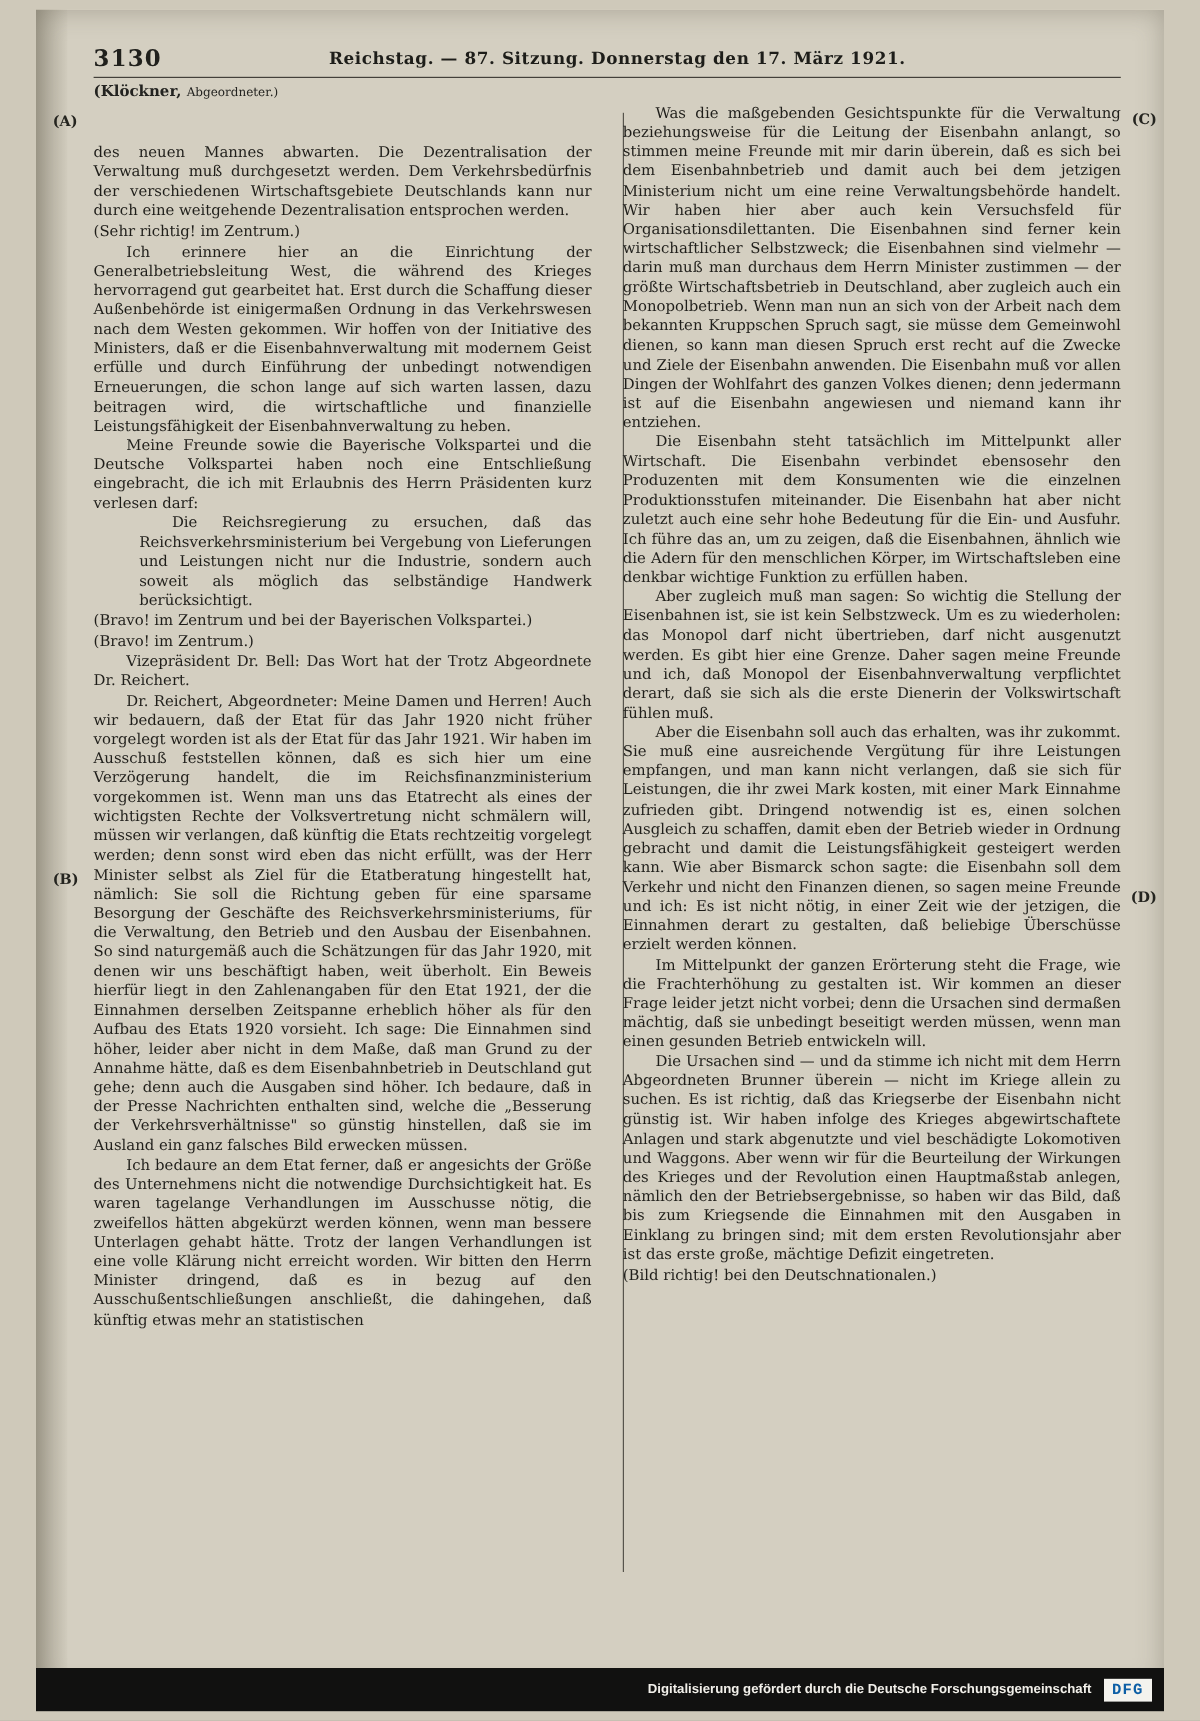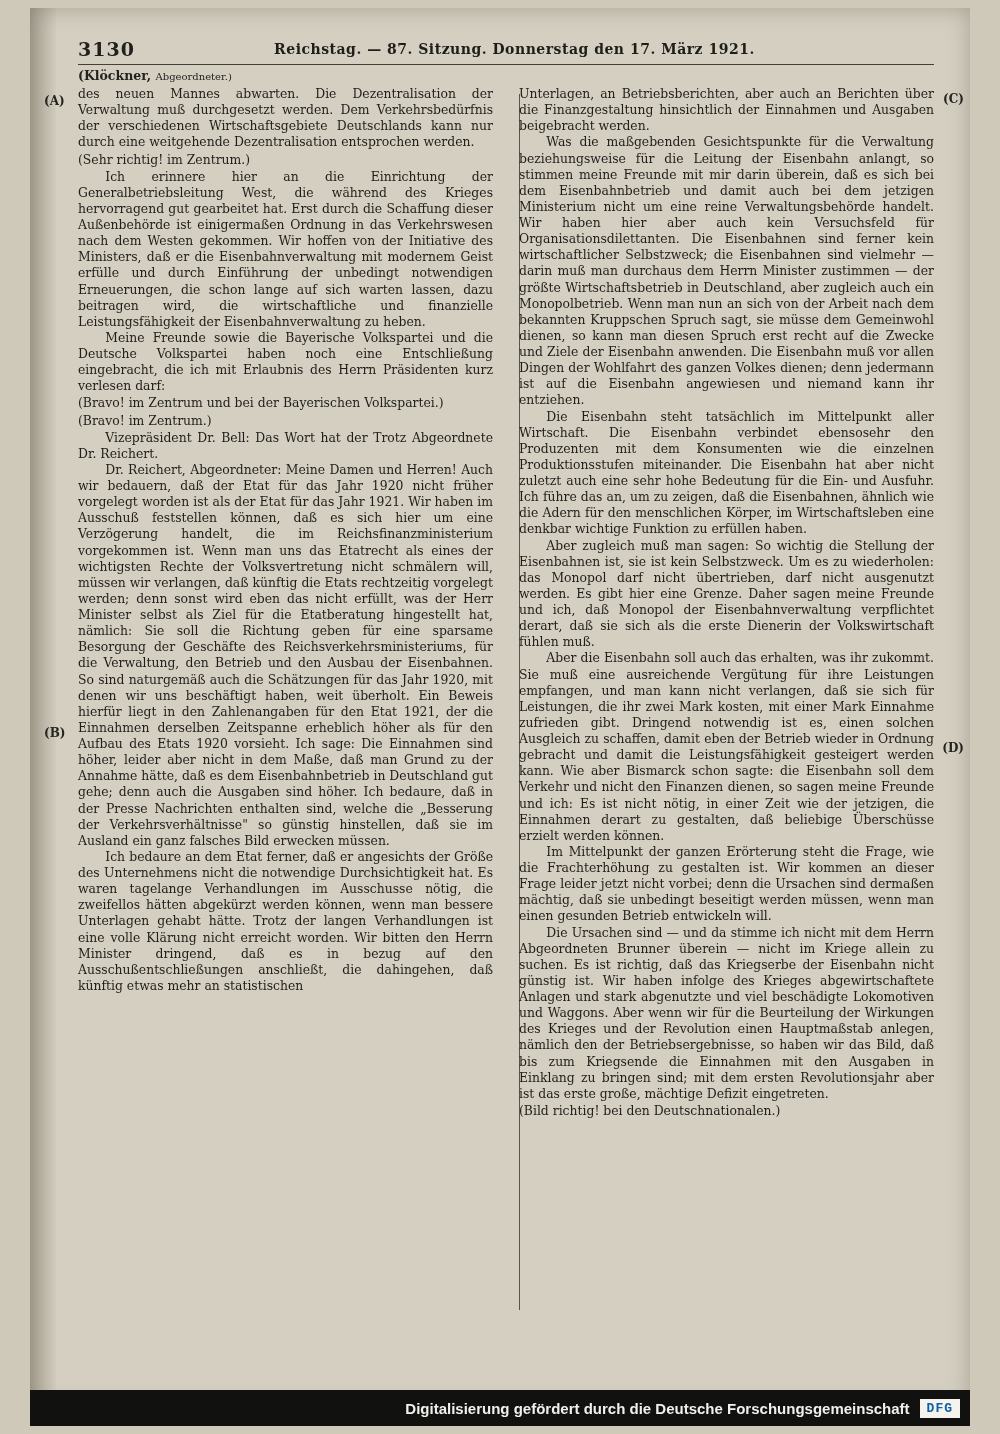--- a/index.html
+++ b/index.html
@@ -104,21 +104,21 @@
     top: 86px;
     bottom: 98px;
     width: 1px;
     background: #57544c;
   }
   p.para {
     margin: 0 0 0 0;
     text-indent: 2.2em;
     text-align: justify;
   }
-  p.noindent { text-indent: 0; }
+  p.noindent { text-indent: 0; margin-top: 33px; }
   p.center {
     text-indent: 0;
     margin: 1px 0;
   }
   p.quote {
     text-indent: 2.2em;
     margin: 0;
     padding-left: 38px;
     text-align: justify;
   }
@@ -141,21 +141,21 @@
     height: 36px;
     background: #111110;
     display: flex;
     align-items: center;
     justify-content: flex-end;
     padding-right: 10px;
   }
   .footer-text {
     color: #f2f0ea;
     font-family: "Liberation Sans", sans-serif;
-    font-size: 15px;
+    font-size: 11px;
     font-weight: bold;
     margin-right: 10px;
   }
   .dfg-badge {
     background: #f4f3ee;
     color: #0d5fa6;
     font-family: Liberation Mono, monospace;
     font-weight: bold;
     font-size: 13px;
     padding: 2px 7px;
@@ -184,32 +184,32 @@
     <div class="columns">
 
       <div class="col">
         <span class="marker mA">(A)</span>
         <span class="marker mB">(B)</span>
 
         <p class="para noindent">des neuen Mannes abwarten. Die Dezentralisation der Verwaltung muß durchgesetzt werden. Dem Verkehrsbedürfnis der verschiedenen Wirtschaftsgebiete Deutschlands kann nur durch eine weitgehende Dezentralisation entsprochen werden.</p>
         <p class="center">(Sehr richtig! im Zentrum.)</p>
         <p class="para">Ich erinnere hier an die Einrichtung der Generalbetriebsleitung West, die während des Krieges hervorragend gut gearbeitet hat. Erst durch die Schaffung dieser Außenbehörde ist einigermaßen Ordnung in das Verkehrswesen nach dem Westen gekommen. Wir hoffen von der Initiative des Ministers, daß er die Eisenbahnverwaltung mit modernem Geist erfülle und durch Einführung der unbedingt notwendigen Erneuerungen, die schon lange auf sich warten lassen, dazu beitragen wird, die wirtschaftliche und finanzielle Leistungsfähigkeit der Eisenbahnverwaltung zu heben.</p>
         <p class="para">Meine Freunde sowie die Bayerische Volkspartei und die Deutsche Volkspartei haben noch eine Entschließung eingebracht, die ich mit Erlaubnis des Herrn Präsidenten kurz verlesen darf:</p>
+        <p class="quote">Die Reichsregierung zu ersuchen, daß das Reichsverkehrsministerium bei Vergebung von Lieferungen und Leistungen nicht nur die Industrie, sondern auch soweit als möglich das selbständige Handwerk berücksichtigt.</p>
         <p class="center">(Bravo! im Zentrum und bei der Bayerischen Volkspartei.)</p>
         <p class="center">(Bravo! im Zentrum.)</p>
         <p class="para">Vizepräsident Dr. Bell: Das Wort hat der Trotz Abgeordnete Dr. Reichert.</p>
         <p class="para">Dr. Reichert, Abgeordneter: Meine Damen und Herren! Auch wir bedauern, daß der Etat für das Jahr 1920 nicht früher vorgelegt worden ist als der Etat für das Jahr 1921. Wir haben im Ausschuß feststellen können, daß es sich hier um eine Verzögerung handelt, die im Reichsfinanzministerium vorgekommen ist. Wenn man uns das Etatrecht als eines der wichtigsten Rechte der Volksvertretung nicht schmälern will, müssen wir verlangen, daß künftig die Etats rechtzeitig vorgelegt werden; denn sonst wird eben das nicht erfüllt, was der Herr Minister selbst als Ziel für die Etatberatung hingestellt hat, nämlich: Sie soll die Richtung geben für eine sparsame Besorgung der Geschäfte des Reichsverkehrsministeriums, für die Verwaltung, den Betrieb und den Ausbau der Eisenbahnen. So sind naturgemäß auch die Schätzungen für das Jahr 1920, mit denen wir uns beschäftigt haben, weit überholt. Ein Beweis hierfür liegt in den Zahlenangaben für den Etat 1921, der die Einnahmen derselben Zeitspanne erheblich höher als für den Aufbau des Etats 1920 vorsieht. Ich sage: Die Einnahmen sind höher, leider aber nicht in dem Maße, daß man Grund zu der Annahme hätte, daß es dem Eisenbahnbetrieb in Deutschland gut gehe; denn auch die Ausgaben sind höher. Ich bedaure, daß in der Presse Nachrichten enthalten sind, welche die „Besserung der Verkehrsverhältnisse" so günstig hinstellen, daß sie im Ausland ein ganz falsches Bild erwecken müssen.</p>
         <p class="para">Ich bedaure an dem Etat ferner, daß er angesichts der Größe des Unternehmens nicht die notwendige Durchsichtigkeit hat. Es waren tagelange Verhandlungen im Ausschusse nötig, die zweifellos hätten abgekürzt werden können, wenn man bessere Unterlagen gehabt hätte. Trotz der langen Verhandlungen ist eine volle Klärung nicht erreicht worden. Wir bitten den Herrn Minister dringend, daß es in bezug auf den Ausschußentschließungen anschließt, die dahingehen, daß künftig etwas mehr an statistischen</p>
       </div>
 
       <div class="col">
         <span class="marker mC">(C)</span>
         <span class="marker mD">(D)</span>
 
-        <p class="para noindent">Unterlagen, an Betriebsberichten, aber auch an Berichten über die Finanzgestaltung hinsichtlich der Einnahmen und Ausgaben beigebracht werden.</p>
         <p class="para">Was die maßgebenden Gesichtspunkte für die Verwaltung beziehungsweise für die Leitung der Eisenbahn anlangt, so stimmen meine Freunde mit mir darin überein, daß es sich bei dem Eisenbahnbetrieb und damit auch bei dem jetzigen Ministerium nicht um eine reine Verwaltungsbehörde handelt. Wir haben hier aber auch kein Versuchsfeld für Organisationsdilettanten. Die Eisenbahnen sind ferner kein wirtschaftlicher Selbstzweck; die Eisenbahnen sind vielmehr — darin muß man durchaus dem Herrn Minister zustimmen — der größte Wirtschaftsbetrieb in Deutschland, aber zugleich auch ein Monopolbetrieb. Wenn man nun an sich von der Arbeit nach dem bekannten Kruppschen Spruch sagt, sie müsse dem Gemeinwohl dienen, so kann man diesen Spruch erst recht auf die Zwecke und Ziele der Eisenbahn anwenden. Die Eisenbahn muß vor allen Dingen der Wohlfahrt des ganzen Volkes dienen; denn jedermann ist auf die Eisenbahn angewiesen und niemand kann ihr entziehen.</p>
         <p class="para">Die Eisenbahn steht tatsächlich im Mittelpunkt aller Wirtschaft. Die Eisenbahn verbindet ebensosehr den Produzenten mit dem Konsumenten wie die einzelnen Produktionsstufen miteinander. Die Eisenbahn hat aber nicht zuletzt auch eine sehr hohe Bedeutung für die Ein- und Ausfuhr. Ich führe das an, um zu zeigen, daß die Eisenbahnen, ähnlich wie die Adern für den menschlichen Körper, im Wirtschaftsleben eine denkbar wichtige Funktion zu erfüllen haben.</p>
         <p class="para">Aber zugleich muß man sagen: So wichtig die Stellung der Eisenbahnen ist, sie ist kein Selbstzweck. Um es zu wiederholen: das Monopol darf nicht übertrieben, darf nicht ausgenutzt werden. Es gibt hier eine Grenze. Daher sagen meine Freunde und ich, daß Monopol der Eisenbahnverwaltung verpflichtet derart, daß sie sich als die erste Dienerin der Volkswirtschaft fühlen muß.</p>
         <p class="para">Aber die Eisenbahn soll auch das erhalten, was ihr zukommt. Sie muß eine ausreichende Vergütung für ihre Leistungen empfangen, und man kann nicht verlangen, daß sie sich für Leistungen, die ihr zwei Mark kosten, mit einer Mark Einnahme zufrieden gibt. Dringend notwendig ist es, einen solchen Ausgleich zu schaffen, damit eben der Betrieb wieder in Ordnung gebracht und damit die Leistungsfähigkeit gesteigert werden kann. Wie aber Bismarck schon sagte: die Eisenbahn soll dem Verkehr und nicht den Finanzen dienen, so sagen meine Freunde und ich: Es ist nicht nötig, in einer Zeit wie der jetzigen, die Einnahmen derart zu gestalten, daß beliebige Überschüsse erzielt werden können.</p>
         <p class="para">Im Mittelpunkt der ganzen Erörterung steht die Frage, wie die Frachterhöhung zu gestalten ist. Wir kommen an dieser Frage leider jetzt nicht vorbei; denn die Ursachen sind dermaßen mächtig, daß sie unbedingt beseitigt werden müssen, wenn man einen gesunden Betrieb entwickeln will.</p>
         <p class="para">Die Ursachen sind — und da stimme ich nicht mit dem Herrn Abgeordneten Brunner überein — nicht im Kriege allein zu suchen. Es ist richtig, daß das Kriegserbe der Eisenbahn nicht günstig ist. Wir haben infolge des Krieges abgewirtschaftete Anlagen und stark abgenutzte und viel beschädigte Lokomotiven und Waggons. Aber wenn wir für die Beurteilung der Wirkungen des Krieges und der Revolution einen Hauptmaßstab anlegen, nämlich den der Betriebsergebnisse, so haben wir das Bild, daß bis zum Kriegsende die Einnahmen mit den Ausgaben in Einklang zu bringen sind; mit dem ersten Revolutionsjahr aber ist das erste große, mächtige Defizit eingetreten.</p>
         <p class="center">(Bild richtig! bei den Deutschnationalen.)</p>
       </div>
 
     </div>

